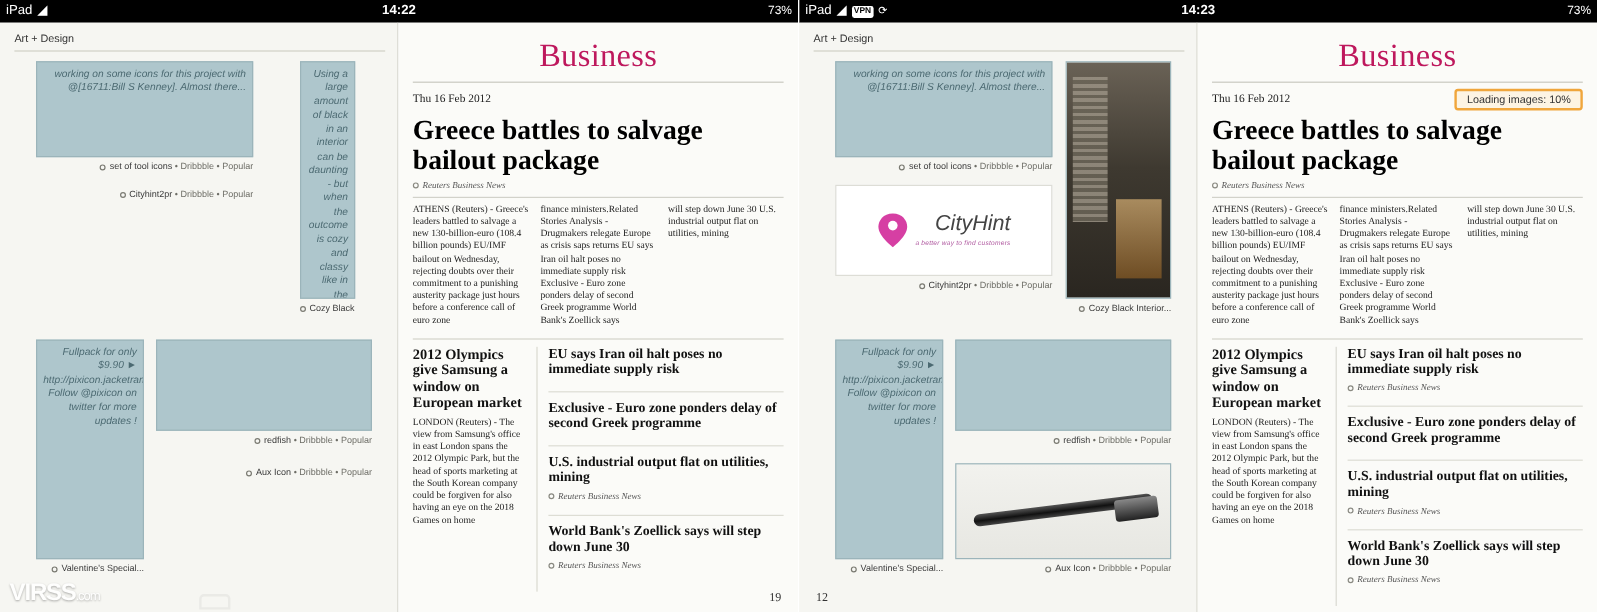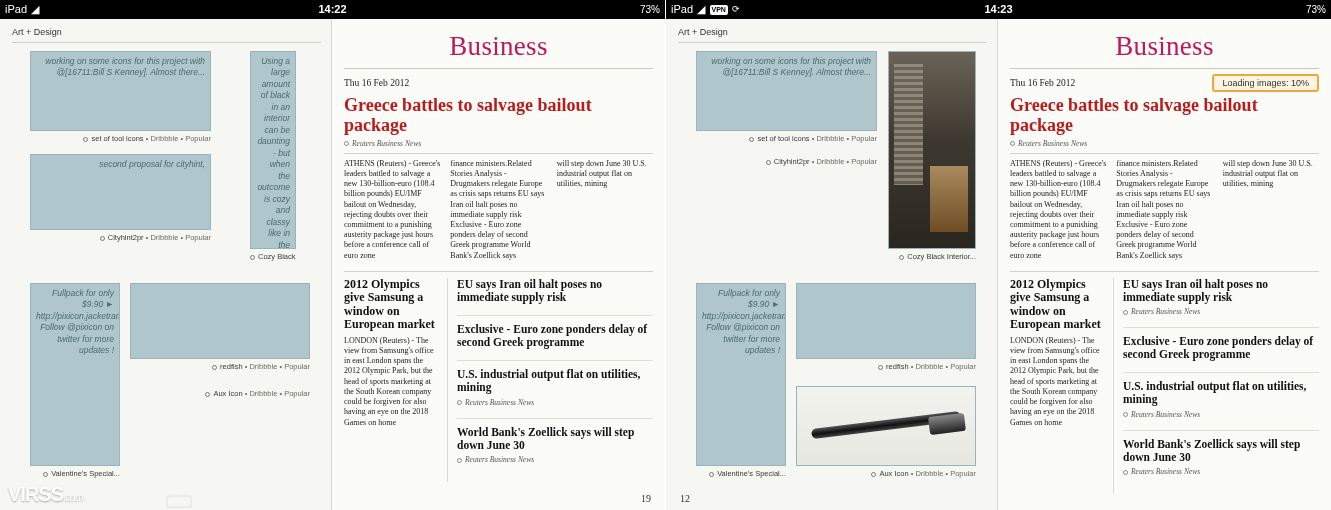--- a/index.html
+++ b/index.html
@@ -228,22 +228,22 @@
     background: #fdf4e3;
     color: #333;
     font-family: "Liberation Sans", sans-serif;
     font-size: 9px;
     padding: 2px 8px;
     border-radius: 3px;
   }
   .headline {
     font-family: "Liberation Serif", serif;
     font-weight: bold;
-    font-size: 18px;
-    color: #b91c1c;
+    font-size: 23px;
+    color: #000000;
     line-height: 1.1;
     margin: 2px 0 3px 0;
   }
   .byline {
     font-family: "Liberation Serif", serif;
     font-style: italic;
     font-size: 7.5px;
     color: #555;
     margin-bottom: 5px;
   }
@@ -374,21 +374,20 @@
           </div>
 
           <div class="card" style="left:196px; top:0; width:88px;padding-left:42px;">
             <div class="thumb" style="height:198px;">Using a large amount of black in an interior can be daunting - but when the outcome is cozy and classy like in the home featured here - it's well worth it.</div>
             <div class="caption">
               <span class="dot"></span><span>Cozy Black Interior...</span>
             </div>
           </div>
 
           <div class="card" style="left:18px; top:103px; width:181px;">
-            <div class="thumb" style="height:76px;">second proposal for cityhint,</div>
             <div class="caption">
               <span class="dot"></span><span>Cityhint2pr</span>
               <span class="muted">• Dribbble • Popular</span>
             </div>
           </div>
 
           <div class="card" style="left:18px; top:232px; width:90px;">
             <div class="thumb" style="height:183px;">Fullpack for only $9.90 ► http://pixicon.jacketramath.com/ Follow @pixicon on twitter for more updates !</div>
             <div class="caption">
               <span class="dot"></span><span>Valentine's Special...</span>
@@ -514,20 +513,32 @@
           </div>
 
           <div class="card" style="left:210px; top:0; width:88px;">
             <div class="thumb photo-room" style="height:198px;"></div>
             <div class="caption">
               <span class="dot"></span><span>Cozy Black Interior...</span>
             </div>
           </div>
 
           <div class="card" style="left:18px; top:103px; width:181px;">
+            <div class="thumb logo-card" style="height:76px;">
+              <span class="logo-mark">
+                <svg width="26" height="30" viewBox="0 0 26 30" xmlns="http://www.w3.org/2000/svg">
+                  <path d="M13 1 C5 1 1 7 1 12 C1 20 13 29 13 29 C13 29 25 20 25 12 C25 7 21 1 13 1 Z" fill="#d63fa3"></path>
+                  <circle cx="13" cy="11" r="4" fill="#ffffff"></circle>
+                </svg>
+              </span>
+              <span>
+                <span class="logo-text">CityHint</span><br>
+                <span class="logo-sub">a better way to find customers</span>
+              </span>
+            </div>
             <div class="caption">
               <span class="dot"></span><span>Cityhint2pr</span>
               <span class="muted">• Dribbble • Popular</span>
             </div>
           </div>
 
           <div class="card" style="left:18px; top:232px; width:90px;">
             <div class="thumb" style="height:183px;">Fullpack for only $9.90 ► http://pixicon.jacketramath.com/ Follow @pixicon on twitter for more updates !</div>
             <div class="caption">
               <span class="dot"></span><span>Valentine's Special...</span>

